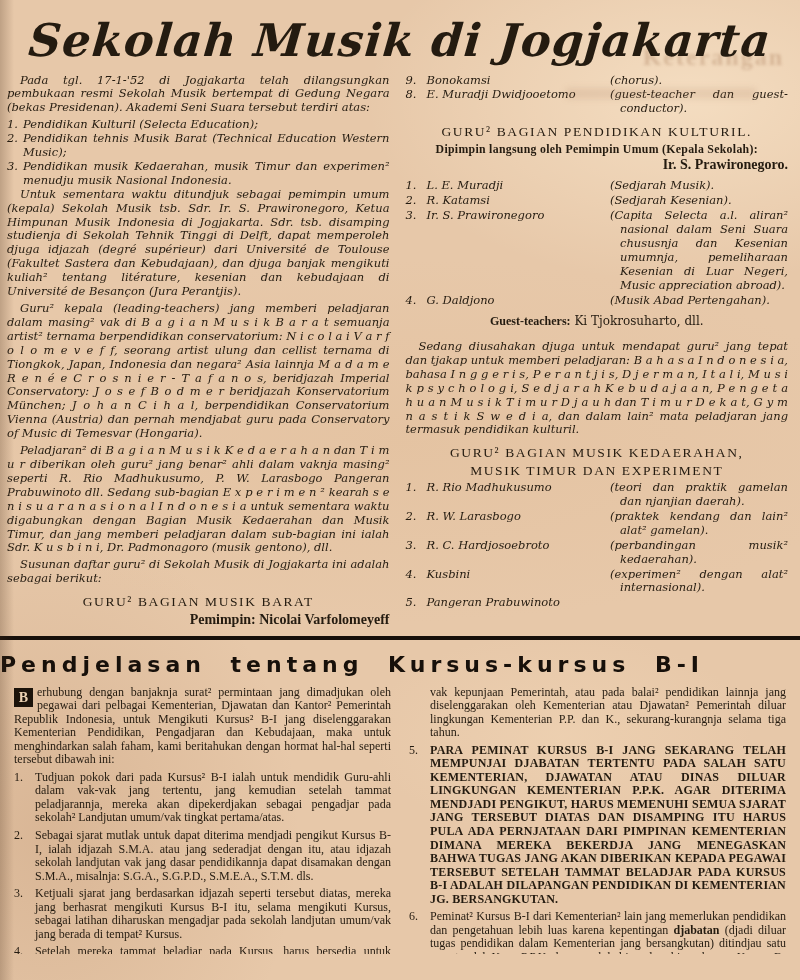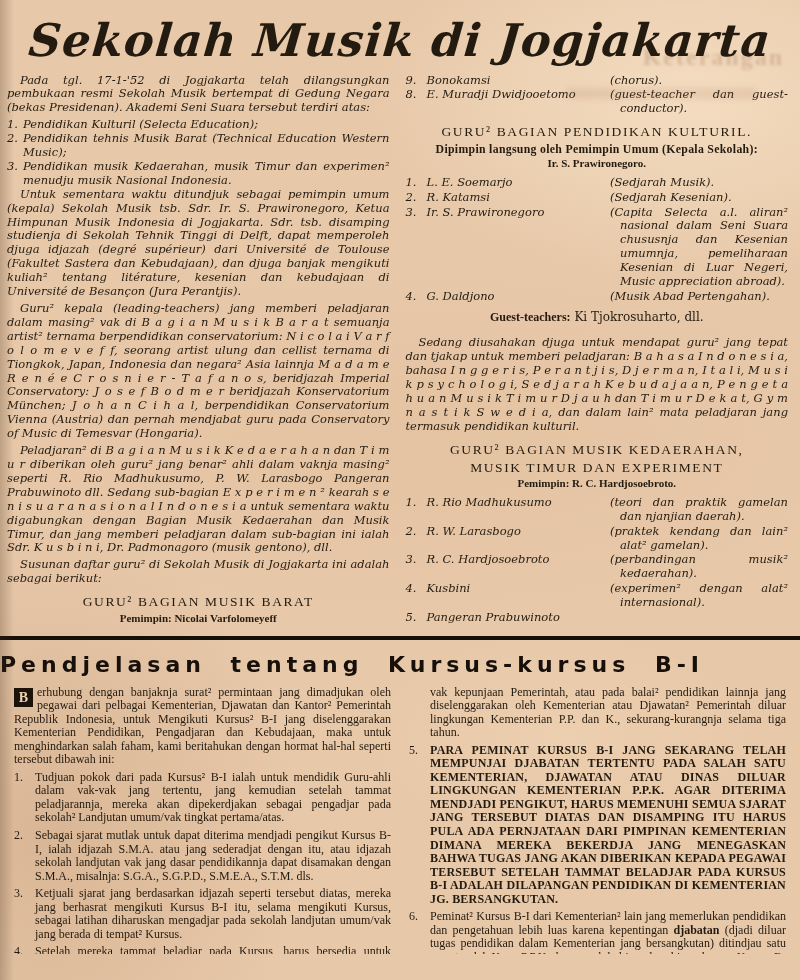--- a/index.html
+++ b/index.html
@@ -29,21 +29,21 @@
   .tcol { flex:1; font-style:italic; font-size:11.5px; line-height:1.21; text-align:justify; }
   .tcol p { margin:0 0 3px; text-indent:13px; }
   .nrow { display:flex; margin:0; }
   .nnum { width:16px; flex:none; }
   .ntext { flex:1; text-align:justify; }
 
   .sechead { font-style:normal; font-weight:400; font-size:13.5px; line-height:1.25;
     text-align:center; letter-spacing:1.6px; margin:8px 0 1px; font-family:"Liberation Serif", serif; }
   .secsub { font-style:normal; font-weight:700; font-size:11.8px; line-height:1.3;
     text-align:center; margin:0; letter-spacing:.3px; font-family:"Liberation Serif", serif; }
-  .seclead { font-style:normal; font-weight:700; font-size:11px; text-align:center;
+  .seclead { font-style:normal; font-weight:700; font-size:14px; text-align:right;
     margin:0 0 5px; font-family:"Liberation Serif", serif; }
 
   .trow { display:grid; grid-template-columns:17px 1fr 178px; column-gap:4px; margin-bottom:1px; }
   .tsub { padding-left:10px; text-indent:-10px; }
 
   .guest-line { font-style:normal; text-align:center; margin:6px 0 12px; font-size:12px; }
   .guest-line b { font-family:"Liberation Serif", serif; }
   .thick-rule { border-top:4px solid #17100a; margin:6px 0 0; }
 
   .kursus-title { font-family:"DejaVu Sans", sans-serif; font-weight:800; font-size:22px;
@@ -109,21 +109,21 @@
         <span>E. Muradji Dwidjooetomo</span>
         <span class="tsub">(guest-teacher dan guest-conductor).</span>
       </div>
 
       <div class="sechead">GURU² BAGIAN PENDIDIKAN KULTURIL.</div>
       <div class="secsub">Dipimpin langsung oleh Pemimpin Umum (Kepala Sekolah):</div>
       <div class="seclead">Ir. S. Prawironegoro.</div>
 
       <div class="trow">
         <span>1.</span>
-        <span>L. E. Soemarjo</span>
+        <span>L. E. Muradji</span>
         <span class="tsub">(Sedjarah Musik).</span>
       </div>
       <div class="trow">
         <span>2.</span>
         <span>R. Katamsi</span>
         <span class="tsub">(Sedjarah Kesenian).</span>
       </div>
       <div class="trow">
         <span>3.</span>
         <span>Ir. S. Prawironegoro</span>
@@ -137,21 +137,20 @@
 
       <div class="guest-line">
         <b>Guest-teachers:</b>
         <span>Ki Tjokrosuharto, dll.</span>
       </div>
 
       <p>Sedang diusahakan djuga untuk mendapat guru² jang tepat dan tjakap untuk memberi peladjaran: B a h a s a  I n d o n e s i a, bahasa I n g g e r i s, P e r a n t j i s, D j e r m a n, I t a l i, M u s i k p s y c h o l o g i, S e d j a r a h  K e b u d a j a a n, P e n g e t a h u a n  M u s i k  T i m u r  D j a u h dan T i m u r  D e k a t, G y m n a s t i k  S w e d i a, dan dalam lain² mata peladjaran jang termasuk pendidikan kulturil.</p>
 
       <div class="sechead">GURU² BAGIAN MUSIK KEDAERAHAN,</div>
       <div class="sechead" style="margin-top:0;">MUSIK TIMUR DAN EXPERIMENT</div>
-      <div class="seclead">Pemimpin: R. C. Hardjosoebroto.</div>
 
       <div class="trow">
         <span>1.</span>
         <span>R. Rio Madhukusumo</span>
         <span class="tsub">(teori dan praktik gamelan dan njanjian daerah).</span>
       </div>
       <div class="trow">
         <span>2.</span>
         <span>R. W. Larasbogo</span>
         <span class="tsub">(praktek kendang dan lain² alat² gamelan).</span>

